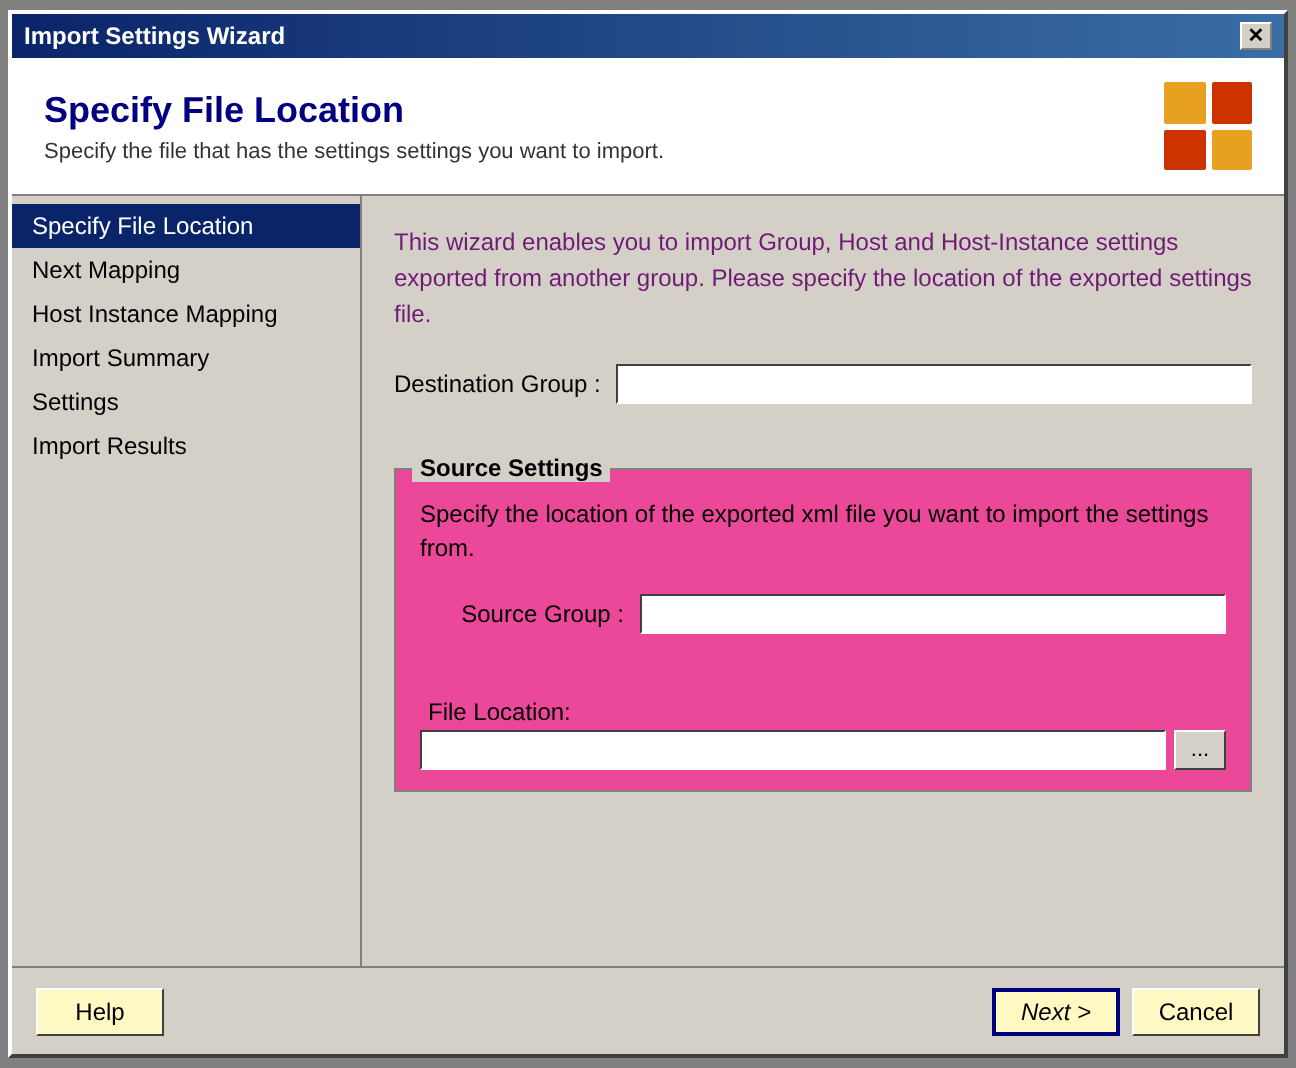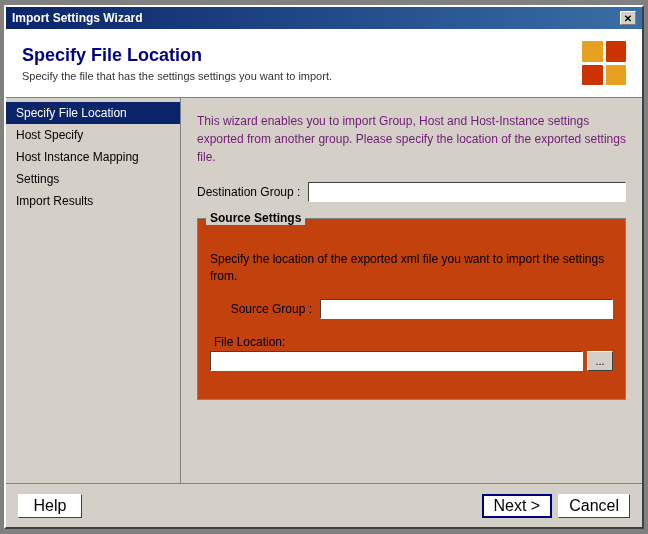--- a/index.html
+++ b/index.html
@@ -103,21 +103,21 @@
     }
     .intro-text {
       font-size: 12px;
       color: #701a75;
       margin-bottom: 16px;
       line-height: 1.5;
     }
     .form-row {
       display: flex;
       align-items: center;
-      margin-bottom: 16px;
+      margin-bottom: 32px;
     }
     .form-label {
       font-size: 12px;
       color: #000;
       min-width: 110px;
       text-align: right;
       padding-right: 8px;
     }
     .form-input {
       flex: 1;
@@ -126,24 +126,24 @@
       border: 1px solid #808080;
       border-top-color: #404040;
       border-left-color: #404040;
       border-right-color: #ffffff;
       border-bottom-color: #ffffff;
       padding: 1px 3px;
       font-size: 12px;
     }
     .group-box {
       border: 1px solid #808080;
-      padding: 28px 12px;
+      padding: 10px 12px;
       margin-top: 8px;
       position: relative;
-      background: #c2410c;
+      background: #ec4899;
     }
     .group-box-title {
       position: absolute;
       top: -8px;
       left: 8px;
       background: #d4d0c8;
       padding: 0 4px;
       font-size: 12px;
       font-weight: bold;
       color: #000;
@@ -198,34 +198,35 @@
     }
     .footer-left {}
     .footer-right {
       display: flex;
       gap: 6px;
       align-items: center;
     }
     .btn {
       height: 24px;
       min-width: 64px;
-      background: #ffffff;
+      background: #fef9c3;
       border: 1px solid #ffffff;
       border-right-color: #404040;
       border-bottom-color: #404040;
       padding: 0 10px;
-      font-size: 16px;
+      font-size: 12px;
       cursor: pointer;
       color: #000;
       display: flex;
       align-items: center;
       justify-content: center;
     }
     .btn.default {
       border: 2px solid #000080;
+      font-style: italic;
     }
     .btn:disabled, .btn.disabled {
       color: #808080;
     }
     
     .logo-grid {
       display: grid;
       grid-template-columns: 1fr 1fr;
       grid-template-rows: 1fr 1fr;
       gap: 3px;
@@ -258,22 +259,23 @@
       <div class="logo-sq" style="background:#cc3300;"></div>
       <div class="logo-sq" style="background:#cc3300;"></div>
       <div class="logo-sq" style="background:#e8a020;"></div>
     </div>
   </div>
 
   <div class="body">
 
     <div class="sidebar">
       <div class="sidebar-item active">Specify File Location</div>
-      <div class="sidebar-item">Host Specify</div>
+      <div class="sidebar-item">Next Mapping</div>
       <div class="sidebar-item">Host Instance Mapping</div>
+      <div class="sidebar-item">Import Summary</div>
       <div class="sidebar-item">Settings</div>
       <div class="sidebar-item">Import Results</div>
     </div>
 
     <div class="content">
       <p class="intro-text">This wizard enables you to import Group, Host and Host-Instance settings exported from another group. Please specify the location of the exported settings file.</p>
 
       <div class="form-row">
         <label class="form-label">Destination Group :</label>
         <input class="form-input" type="text" value="" style="">

